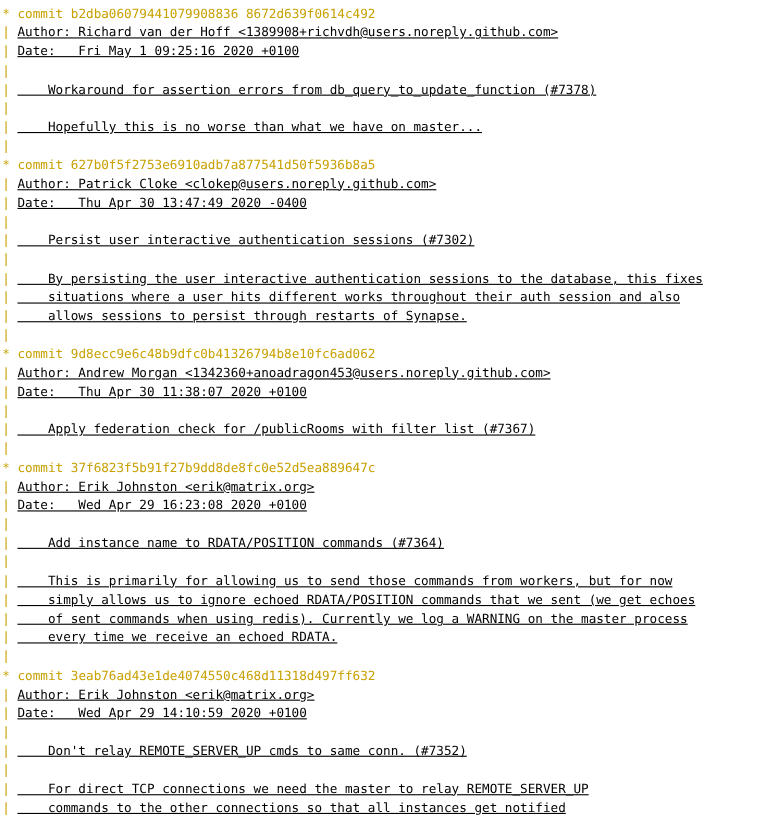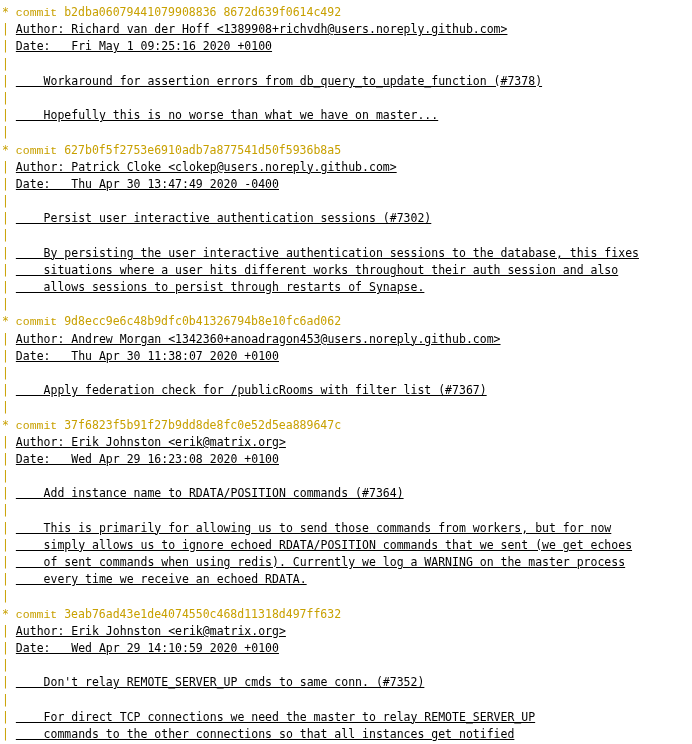--- a/index.html
+++ b/index.html
@@ -22,20 +22,20 @@
   }
   .line {
     height: 17.2px;
     white-space: pre;
     display: block;
   }
   .graph {
     color: #c8a000;
     display: inline-block;
   }
-  .kw-commit { color: #c8a000; font-family: Liberation Mono, monospace; }
+  .kw-commit { color: #c8a000; }
   .hash { color: #c8a000; }
   .txt { color: #000000; text-decoration: underline; }
 </style>
 </head>
 <body>
 
 <div id="log"><div class="line"><span class="graph">* </span><span class="kw-commit">commit</span><span class="kw-commit"> </span><span class="hash">b2dba06079441079908836 8672d639f0614c492</span></div><div class="line"><span class="graph">| </span><span class="txt">Author: Richard van der Hoff &lt;1389908+richvdh@users.noreply.github.com&gt;</span></div><div class="line"><span class="graph">| </span><span class="txt">Date:   Fri May 1 09:25:16 2020 +0100</span></div><div class="line"><span class="graph">| </span><span class="txt"></span></div><div class="line"><span class="graph">| </span><span class="txt">    Workaround for assertion errors from db_query_to_update_function (#7378)</span></div><div class="line"><span class="graph">| </span><span class="txt"></span></div><div class="line"><span class="graph">| </span><span class="txt">    Hopefully this is no worse than what we have on master...</span></div><div class="line"><span class="graph">| </span><span class="txt"></span></div><div class="line"><span class="graph">* </span><span class="kw-commit">commit</span><span class="kw-commit"> </span><span class="hash">627b0f5f2753e6910adb7a877541d50f5936b8a5</span></div><div class="line"><span class="graph">| </span><span class="txt">Author: Patrick Cloke &lt;clokep@users.noreply.github.com&gt;</span></div><div class="line"><span class="graph">| </span><span class="txt">Date:   Thu Apr 30 13:47:49 2020 -0400</span></div><div class="line"><span class="graph">| </span><span class="txt"></span></div><div class="line"><span class="graph">| </span><span class="txt">    Persist user interactive authentication sessions (#7302)</span></div><div class="line"><span class="graph">| </span><span class="txt"></span></div><div class="line"><span class="graph">| </span><span class="txt">    By persisting the user interactive authentication sessions to the database, this fixes</span></div><div class="line"><span class="graph">| </span><span class="txt">    situations where a user hits different works throughout their auth session and also</span></div><div class="line"><span class="graph">| </span><span class="txt">    allows sessions to persist through restarts of Synapse.</span></div><div class="line"><span class="graph">| </span><span class="txt"></span></div><div class="line"><span class="graph">* </span><span class="kw-commit">commit</span><span class="kw-commit"> </span><span class="hash">9d8ecc9e6c48b9dfc0b41326794b8e10fc6ad062</span></div><div class="line"><span class="graph">| </span><span class="txt">Author: Andrew Morgan &lt;1342360+anoadragon453@users.noreply.github.com&gt;</span></div><div class="line"><span class="graph">| </span><span class="txt">Date:   Thu Apr 30 11:38:07 2020 +0100</span></div><div class="line"><span class="graph">| </span><span class="txt"></span></div><div class="line"><span class="graph">| </span><span class="txt">    Apply federation check for /publicRooms with filter list (#7367)</span></div><div class="line"><span class="graph">| </span><span class="txt"></span></div><div class="line"><span class="graph">* </span><span class="kw-commit">commit</span><span class="kw-commit"> </span><span class="hash">37f6823f5b91f27b9dd8de8fc0e52d5ea889647c</span></div><div class="line"><span class="graph">| </span><span class="txt">Author: Erik Johnston &lt;erik@matrix.org&gt;</span></div><div class="line"><span class="graph">| </span><span class="txt">Date:   Wed Apr 29 16:23:08 2020 +0100</span></div><div class="line"><span class="graph">| </span><span class="txt"></span></div><div class="line"><span class="graph">| </span><span class="txt">    Add instance name to RDATA/POSITION commands (#7364)</span></div><div class="line"><span class="graph">| </span><span class="txt"></span></div><div class="line"><span class="graph">| </span><span class="txt">    This is primarily for allowing us to send those commands from workers, but for now</span></div><div class="line"><span class="graph">| </span><span class="txt">    simply allows us to ignore echoed RDATA/POSITION commands that we sent (we get echoes</span></div><div class="line"><span class="graph">| </span><span class="txt">    of sent commands when using redis). Currently we log a WARNING on the master process</span></div><div class="line"><span class="graph">| </span><span class="txt">    every time we receive an echoed RDATA.</span></div><div class="line"><span class="graph">| </span><span class="txt"></span></div><div class="line"><span class="graph">* </span><span class="kw-commit">commit</span><span class="kw-commit"> </span><span class="hash">3eab76ad43e1de4074550c468d11318d497ff632</span></div><div class="line"><span class="graph">| </span><span class="txt">Author: Erik Johnston &lt;erik@matrix.org&gt;</span></div><div class="line"><span class="graph">| </span><span class="txt">Date:   Wed Apr 29 14:10:59 2020 +0100</span></div><div class="line"><span class="graph">| </span><span class="txt"></span></div><div class="line"><span class="graph">| </span><span class="txt">    Don't relay REMOTE_SERVER_UP cmds to same conn. (#7352)</span></div><div class="line"><span class="graph">| </span><span class="txt"></span></div><div class="line"><span class="graph">| </span><span class="txt">    For direct TCP connections we need the master to relay REMOTE_SERVER_UP</span></div><div class="line"><span class="graph">| </span><span class="txt">    commands to the other connections so that all instances get notified</span></div><div class="line"><span class="graph">| </span></div></div>
 
 </body></html>

